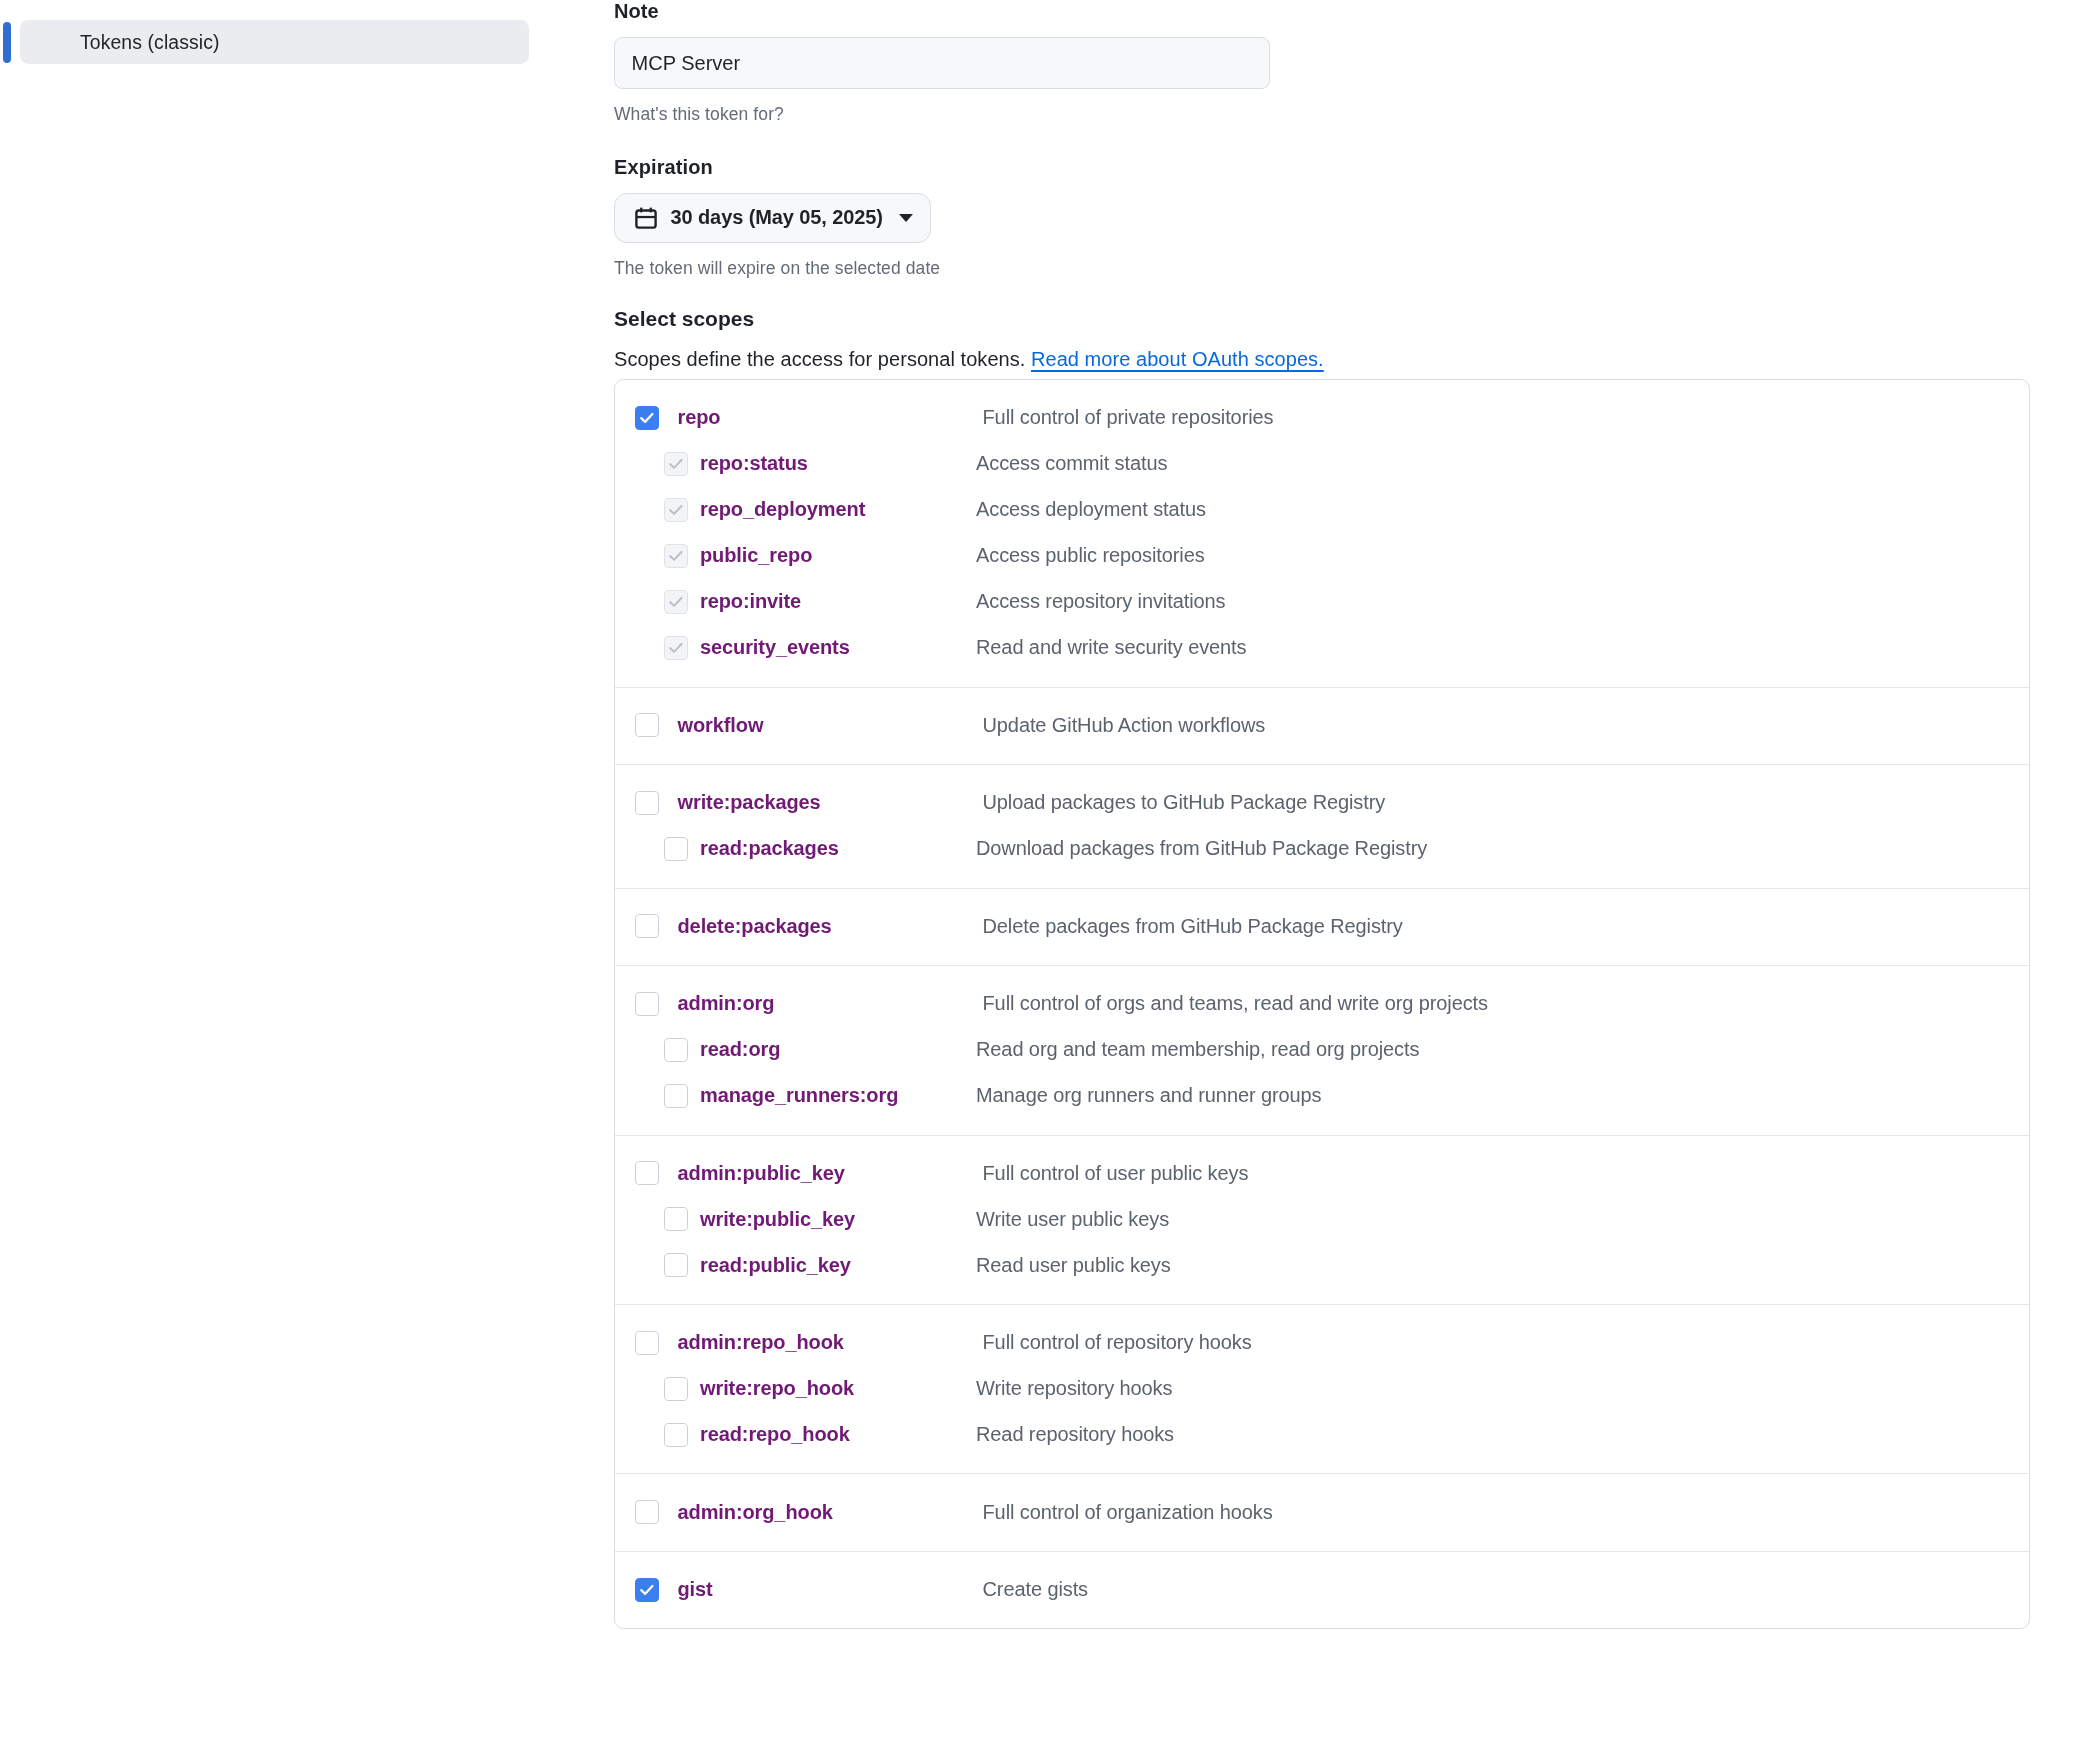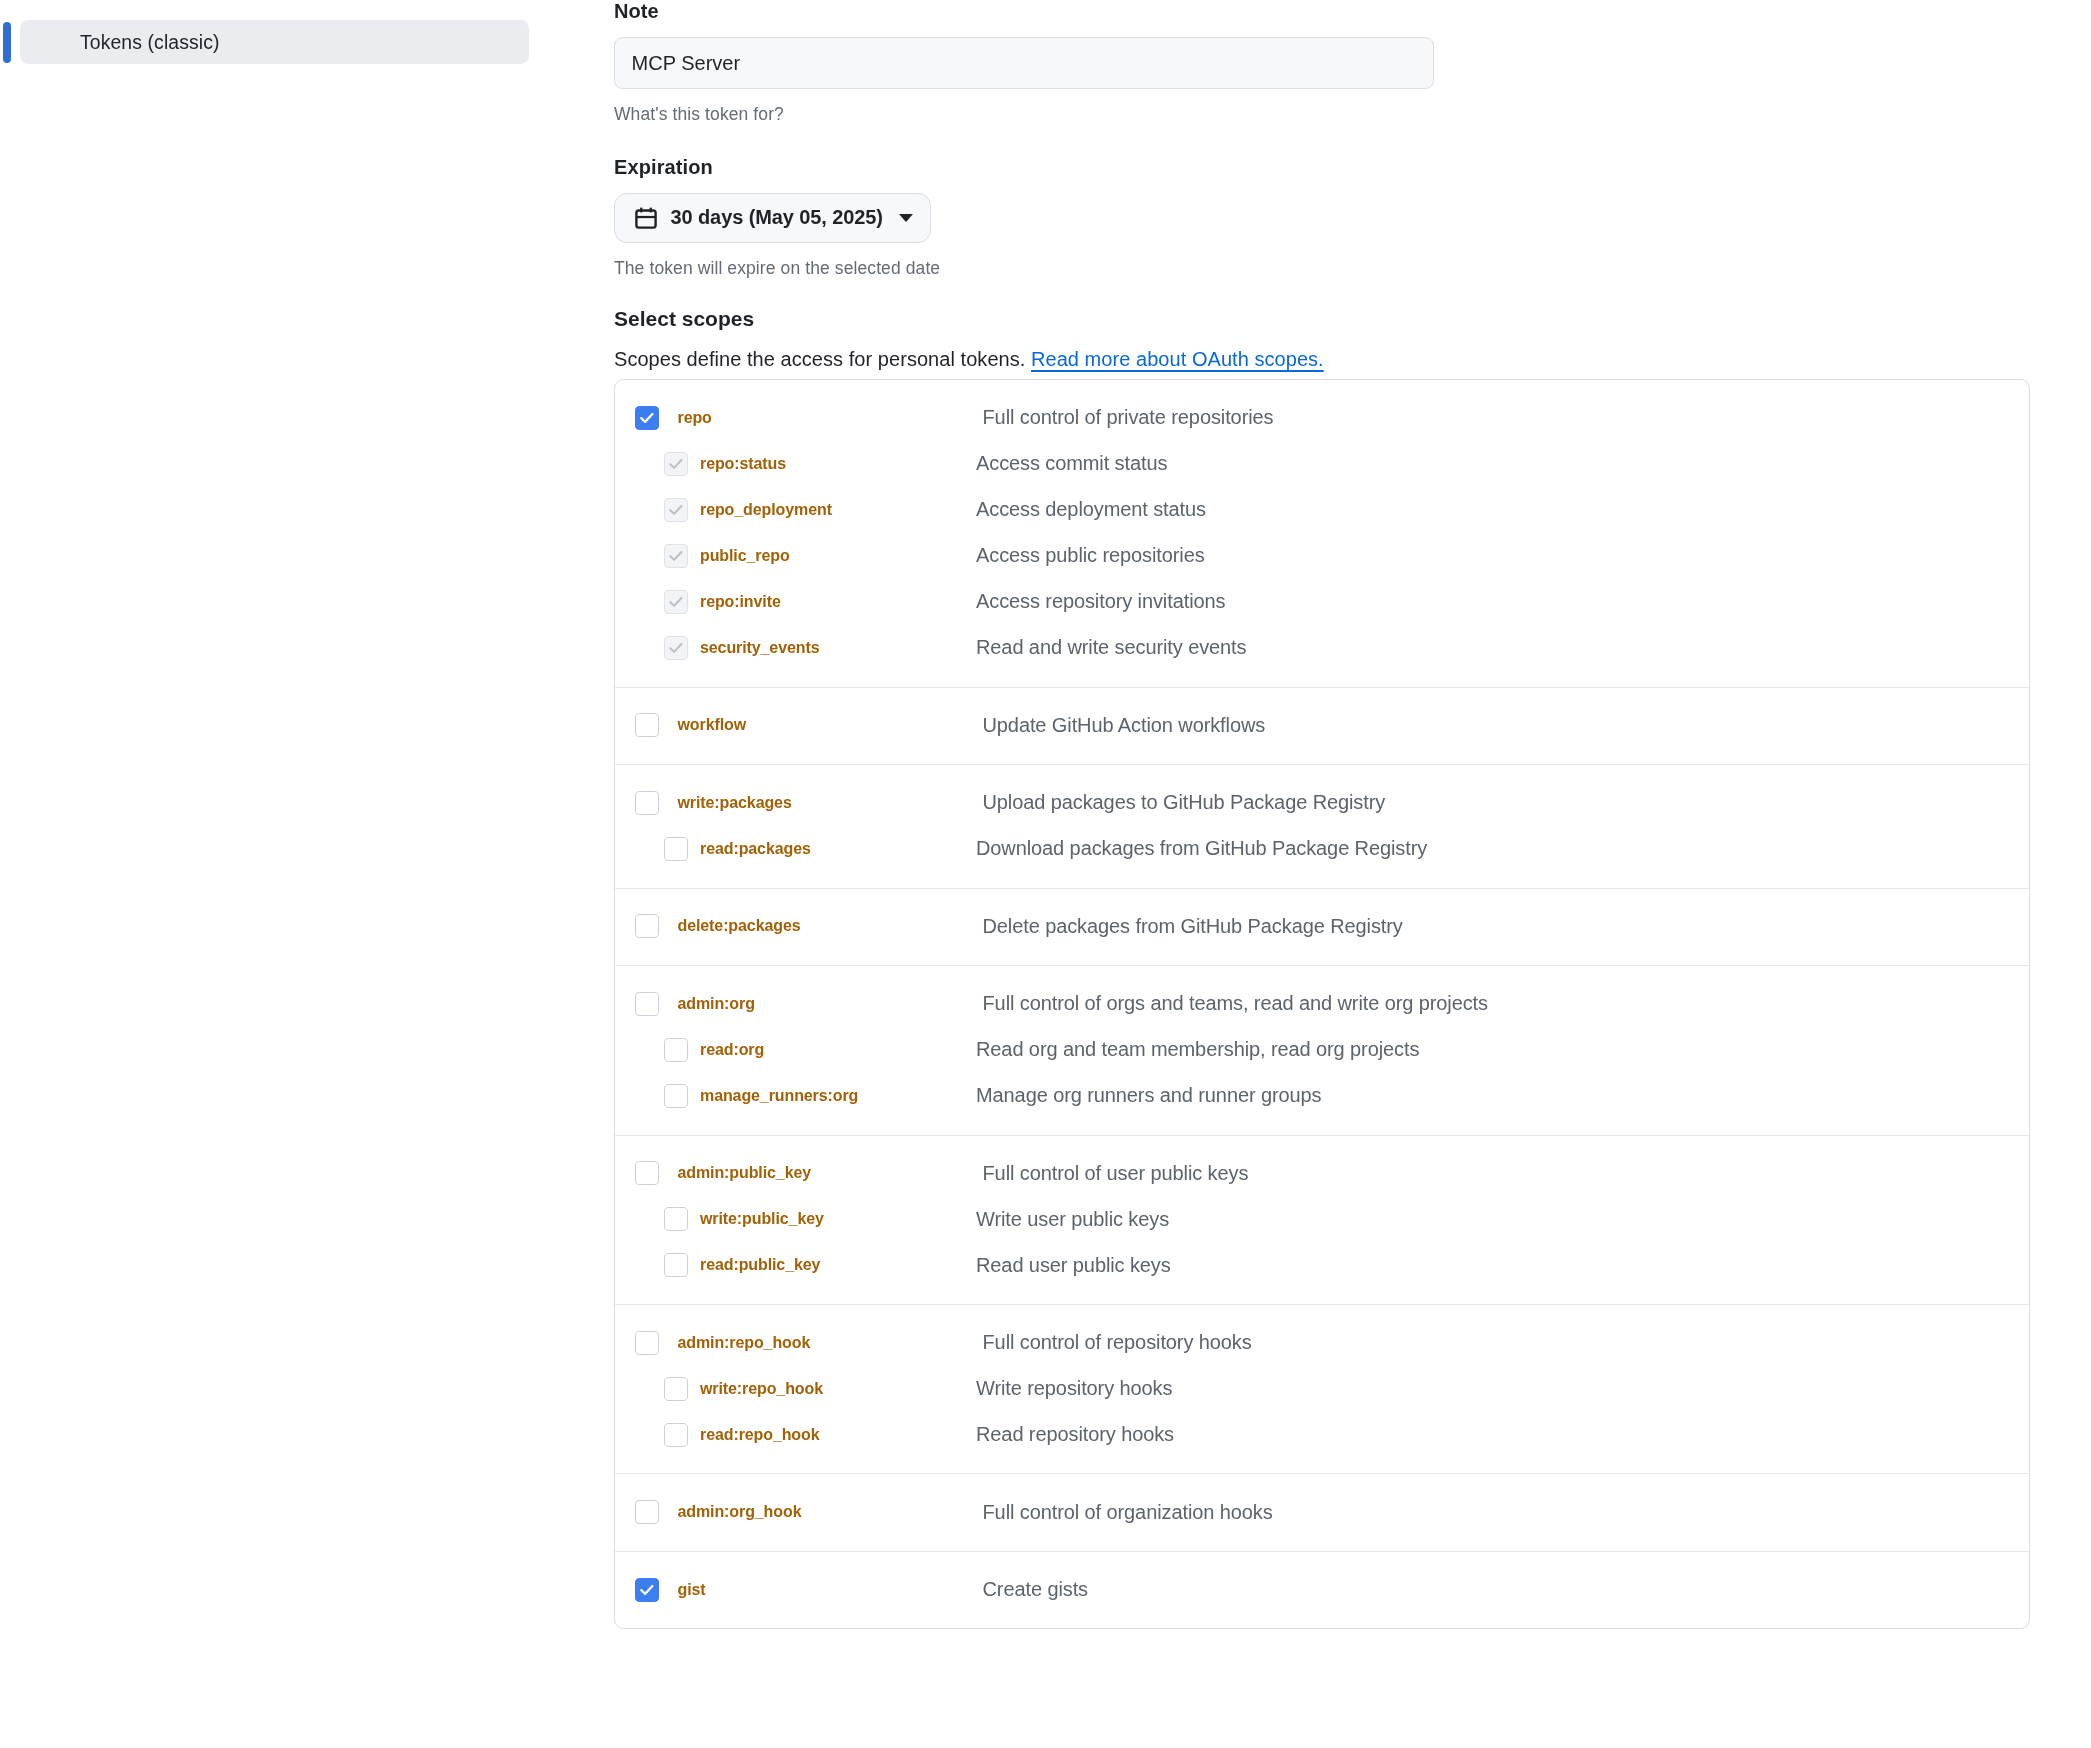--- a/index.html
+++ b/index.html
@@ -34,21 +34,21 @@
 
   
   .main { position: absolute; left: 614px; top: 0; width: 1421px; }
 
   .field-label {
     font-size: 20px; font-weight: bold; color: #1f2328;
     margin: 0 0 14px 0; letter-spacing: 0.1px;
   }
   .note-input {
     display: block;
-    width: 820px; height: 52px;
+    width: 656px; height: 52px;
     background: #f6f8fa;
     border: 0.9px solid #d8dee4;
     border-radius: 8.3px;
     padding: 0 16.6px;
     font-family: "Liberation Sans", sans-serif;
     font-size: 20px; color: #1f2328;
     outline: none;
   }
   .hint {
     font-size: 17.5px; color: #636c76;
@@ -112,21 +112,21 @@
     display: flex; align-items: center; justify-content: center;
     cursor: pointer;
   }
   .cbox.unchecked { background: #ffffff; border: 1.4px solid #c9d0d8; }
   .cbox.checked   { background: #3b7ef0; border: 1.4px solid #3b7ef0; }
   .cbox.implied   { background: #f2f4f6; border: 1.4px solid #dfe3e8; cursor: default; }
 
   .cbox svg { display: block; }
 
   .scope-name {
-    font-size: 16px; color: #a16207;
+    font-size: 20px; color: #701a75;
     margin-left: 18.5px;
     width: 305px; flex: 0 0 305px;
     letter-spacing: -0.1px;
   }
   .scope-row.parent .scope-name { font-weight: bold; }
   .scope-row.child  .scope-name { margin-left: 12px; width: 276px; flex: 0 0 276px; font-weight: bold; }
 
   .scope-desc {
     font-size: 20px; color: #5b636d; letter-spacing: -0.1px; white-space: nowrap;
   }

